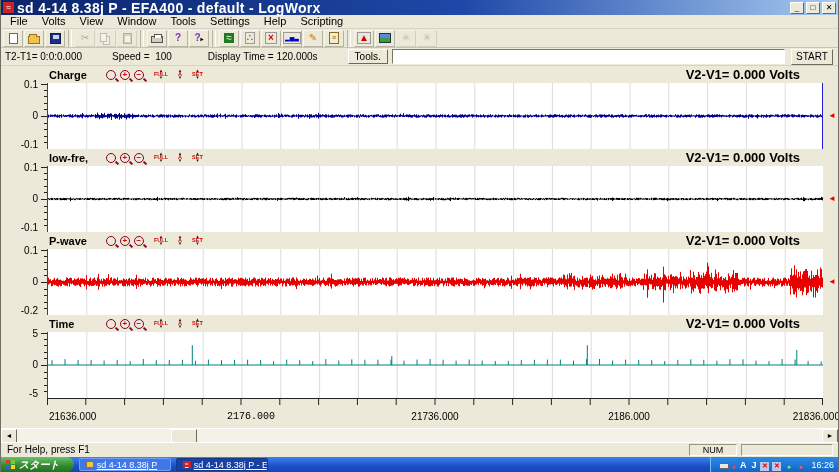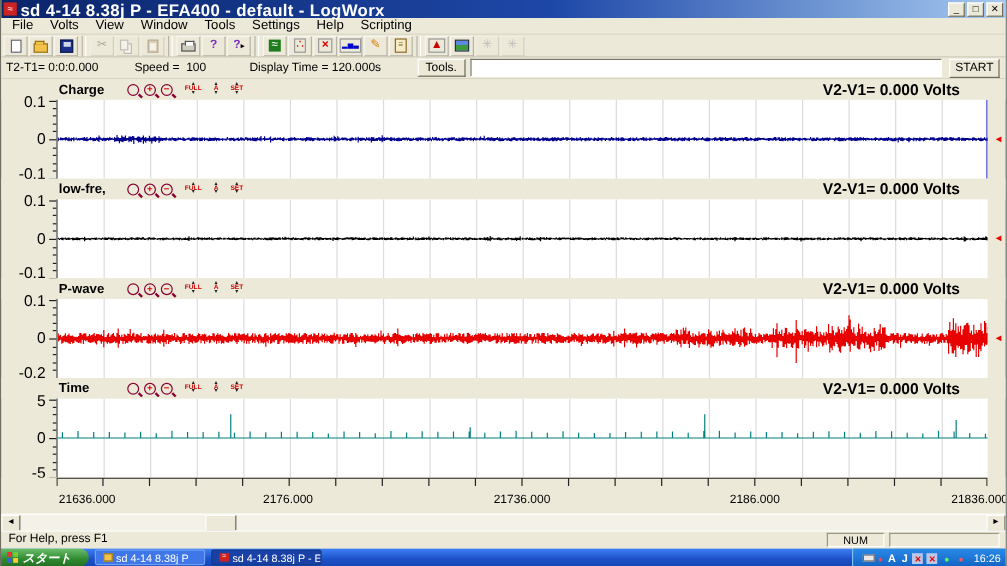--- a/index.html
+++ b/index.html
@@ -63,21 +63,21 @@
   .chtools { display:flex; align-items:center; gap:4px; }
   .mag { width:10px; height:10px; border:1px solid #803; border-radius:50%; position:relative; display:inline-block; }
   .mag::after { content:""; position:absolute; width:4px; height:2px; background:#803; right:-4px; bottom:-2px; transform:rotate(45deg); }
   .mag i { position:absolute; top:-1px; left:1.5px; font-style:normal; color:#d00; font-size:8px; font-weight:bold; line-height:10px; }
   .sbtn { display:inline-flex; flex-direction:column; align-items:center; line-height:3.5px; margin-left:6px; }
   .sbtn .ar { font-style:normal; color:#222; font-size:5px; }
   .sbtn b { color:#c00; font-size:5.5px; letter-spacing:0; }
   .ch-measure { margin-left:auto; margin-right:38px; font-weight:bold; font-size:13px; white-space:nowrap; }
   .ch-body { display:flex; height:66px; }
   .ch-axis { position:relative; flex:0 0 46px; }
-  .ch-axis .ylab { position:absolute; right:9px; font-size:13px; line-height:9px; }
+  .ch-axis .ylab { position:absolute; right:9px; font-size:10px; line-height:9px; }
   .ch-axis .tick { position:absolute; right:0; height:1px; background:#222; }
   .ch-plot { flex:0 0 776px; background:#fff; border-left:1px solid #444; display:block; }
   .ch-right { position:relative; flex:1; }
   .rmark { position:absolute; right:2px; top:50%; transform:translateY(-50%); color:#e00; font-size:8px; line-height:8px; }
 
   
   .xaxis { height:30px; position:relative; background:#ece9d8; }
   .xaxis svg { display:block; margin-left:46px; }
   .xlabels { position:absolute; left:46px; top:13px; width:793px; height:14px; font-size:10px; }
   .xlabels span { position:absolute; white-space:nowrap; }
@@ -97,21 +97,21 @@
   .blankpanel { position:absolute; left:740px; top:1px; width:92px; height:12px;
               border:1px solid; border-color:#9a9684 #fff #fff #9a9684; }
 
   
   .taskbar { height:15px; display:flex; align-items:center; background:linear-gradient(#3d81f5,#1c50c8 60%,#1646b4); }
   .startbtn2 { height:15px; display:flex; align-items:center; padding:0 14px 0 5px; gap:3px;
                background:linear-gradient(#6cbf6c,#2f8a2f 60%,#237023); border-radius:0 8px 8px 0;
                color:#fff; font-weight:bold; font-style:italic; font-size:10px; white-space:nowrap; }
   .flag { width:4px; height:4px; background:#e33; box-shadow:5px 0 0 #7c3,0 5px 0 #36c,5px 5px 0 #fc3; margin:-5px 6px 0 0; }
   .task { height:13px; margin-left:5px; display:flex; align-items:center; gap:3px; padding:0 6px; width:92px;
-          background:#3f76e8; border:1px solid #6fa0f5; border-radius:2px; color:#fff; font-size:9px; overflow:hidden; white-space:nowrap; }
+          background:#3f76e8; border:1px solid #6fa0f5; border-radius:2px; color:#fff; font-size:9px; overflow:hidden; white-space:nowrap;text-decoration:underline; }
   .task.active { background:#1941a5; border-color:#123a8a; }
   .task .tico { flex:0 0 8px; width:8px; height:7px; }
   .tico-folder { background:#f3c24a; border:1px solid #97731f; }
   .tico-app { background:#c22; color:#fff; font-size:6px; line-height:7px; text-align:center; }
   .tray { margin-left:auto; height:15px; display:flex; align-items:center; gap:3px; padding:0 4px 0 8px;
           background:linear-gradient(#2a8ae8,#1465c5); border-left:1px solid #7fc0f8; }
   .trayico { display:inline-block; font-size:7px; line-height:9px; }
   .kbico { width:10px; height:6px; background:#e8e8e8; border:1px solid #667; display:inline-block; }
   .imel { color:#fff; font-weight:bold; font-size:9px; padding:0 1px; }
   .sysico { width:9px; height:9px; display:inline-flex; align-items:center; justify-content:center; font-size:7px; }
@@ -445,21 +445,21 @@
         </div>
       </div>
     </div>
 
   <div class="xaxis">
     <svg id="xticks" width="776" height="12">
         <path d="M0 0.5 H776M0.5 0 V7M38.8 0 V7M77.6 0 V7M116.4 0 V7M155.2 0 V7M194.0 0 V7M232.8 0 V7M271.6 0 V7M310.4 0 V7M349.2 0 V7M388.0 0 V7M426.8 0 V7M465.6 0 V7M504.4 0 V7M543.2 0 V7M582.0 0 V7M620.8 0 V7M659.6 0 V7M698.4 0 V7M737.2 0 V7M775.5 0 V7" stroke="#222" fill="none"></path>
       </svg>
     <div class="xlabels" id="xlabels">
         <span style="left: 2px;">21636.000</span>
-        <span style="left: 193px; transform: translateX(-50%);">2176.000</span>
+        <span style="left: 204px; transform: translateX(-50%); font-family: Liberation Mono, monospace;">2176.000</span>
         <span style="left: 388px; transform: translateX(-50%);">21736.000</span>
         <span style="left: 582px; transform: translateX(-50%);">2186.000</span>
         <span style="right: 0px;">21836.000</span>
       </div>
   </div>
 
   <div class="hscroll">
     <span class="sbarrow left">◄</span>
     <span class="sbthumb"></span>
     <span class="sbarrow right">►</span>

